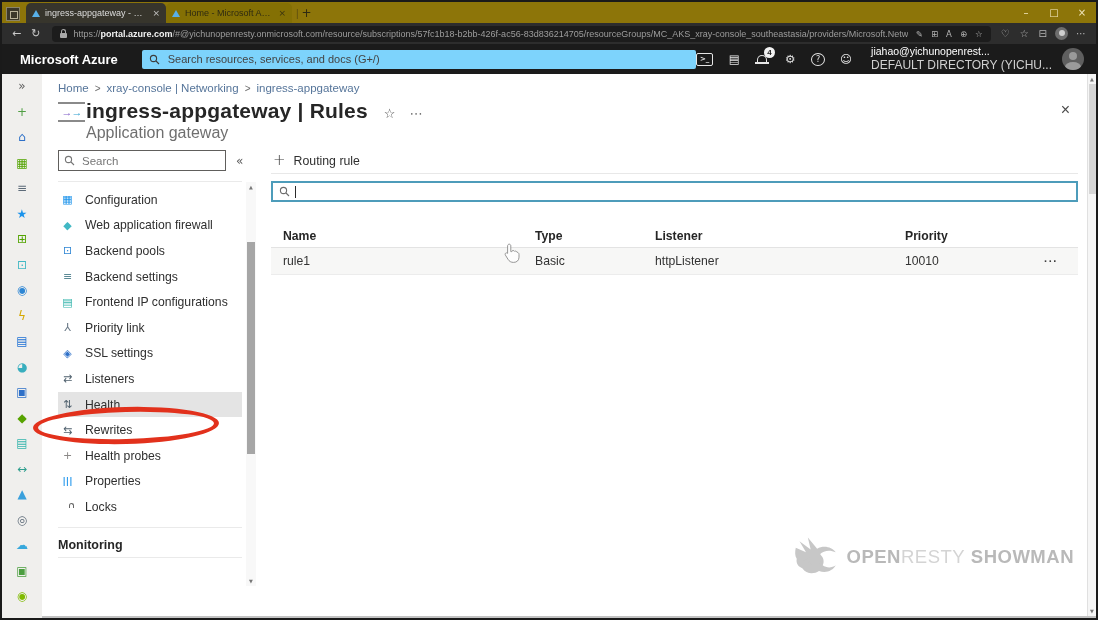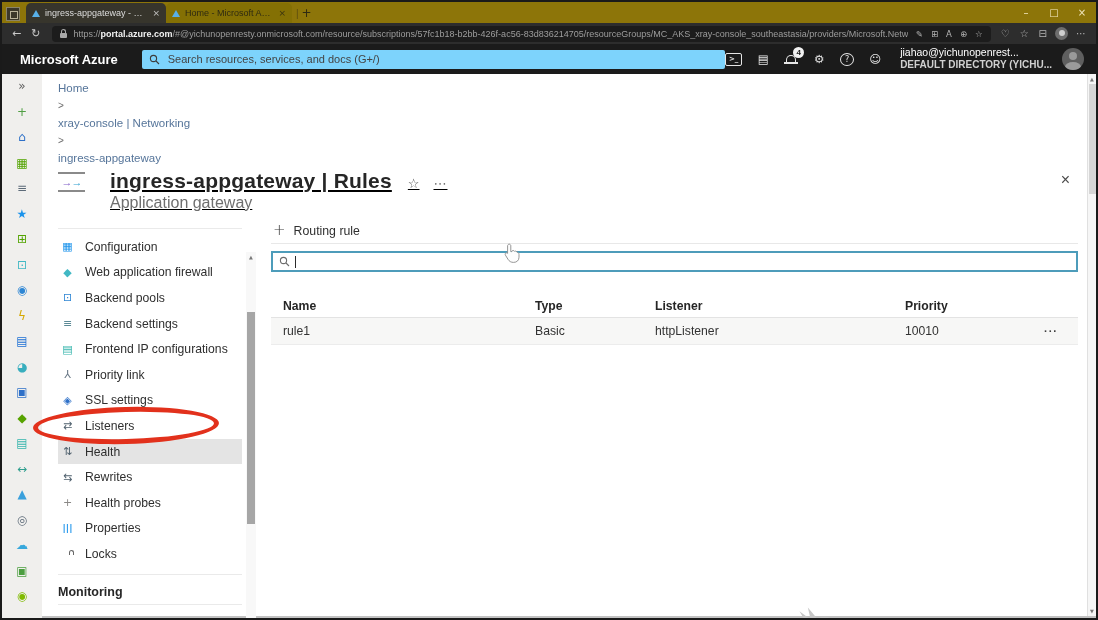--- a/index.html
+++ b/index.html
@@ -59,41 +59,41 @@
   .az-icons{display:flex;align-items:center;gap:14px;margin-left:auto;margin-right:4px;}
   .az-ico{position:relative;color:#e6e6e6;font-size:11.5px;display:flex;align-items:center;justify-content:center;min-width:14px;height:16px;}
   .az-ico.boxed{border:1.2px solid #e6e6e6;border-radius:2px;font-size:7px;font-weight:bold;width:17px;height:13px;font-family:"DejaVu Sans Mono",monospace;}
   .az-ico.circled{border:1.2px solid #e6e6e6;border-radius:50%;width:13px;height:13px;font-size:8px;}
   .badge{position:absolute;top:-4px;right:-6px;width:11px;height:11px;border-radius:50%;background:#f2f2f2;
     color:#1b1b1b;font-size:8px;line-height:11px;text-align:center;font-weight:bold;}
   .bell{position:relative;width:10px;height:9px;border:1.3px solid #e6e6e6;border-bottom:none;border-radius:5px 5px 1px 1px;}
   .bell::after{content:"";position:absolute;left:-3px;right:-3px;bottom:0;height:1.3px;background:#e6e6e6;}
   .az-account{text-align:left;margin:0 10px 0 14px;line-height:1.25;}
   .acc1{font-size:10.5px;color:#fff;white-space:nowrap;}
-  .acc2{font-size:10px;color:#d0d0d0;font-weight:bold;white-space:nowrap;}
+  .acc2{font-size:12px;color:#d0d0d0;font-weight:normal;white-space:nowrap;}
   .az-avatar{width:22px;height:22px;border-radius:50%;background:#5f5f5f;position:relative;margin-right:12px;flex:none;overflow:hidden;}
   .az-avatar::before{content:"";position:absolute;left:7px;top:4px;width:8px;height:8px;border-radius:50%;background:#9a9a9a;}
   .az-avatar::after{content:"";position:absolute;left:3px;top:14px;width:16px;height:10px;border-radius:50% 50% 0 0;background:#9a9a9a;}
 
   
   .body{position:relative;height:544px;display:flex;background:#fff;box-shadow:inset 0 -2px 0 #c2c2c2;}
   .rail{width:40px;background:#f0efed;display:flex;flex-direction:column;align-items:center;padding-top:4px;gap:9.5px;flex:none;}
   .rail-icon{font-size:12px;line-height:16px;height:16px;width:16px;text-align:center;}
 
   .content{flex:1;position:relative;}
-  .breadcrumb{padding:8px 8px 0 16px;font-size:11.5px;color:#56759a;display:flex;gap:6px;align-items:flex-start;flex-direction:column;}
+  .breadcrumb{padding:8px 14px 0 16px;font-size:11.5px;color:#56759a;display:flex;gap:6px;align-items:flex-end;}
   .crumb{white-space:nowrap;}
   .crumb-sep{color:#6d6d6d;font-size:10px;}
 
   .title-row{display:flex;margin:5px 0 0 16px;position:relative;}
   .gw-icon{width:27px;height:20px;border-top:2px solid #8a8a8a;border-bottom:2px solid #8a8a8a;
     display:flex;align-items:center;justify-content:center;margin-top:3px;letter-spacing:-1px;}
   .gw-icon .a1{color:#7d5bc6;font-weight:bold;font-size:11px;}
   .gw-icon .a2{color:#2f9fd0;font-weight:bold;font-size:11px;}
-  .title-col{margin-left:25px;text-decoration:underline;}
+  .title-col{margin-left:1px;}
   .title-line{display:flex;align-items:center;}
   .title-line h1{margin:0;font-size:21px;font-weight:600;color:#262626;letter-spacing:.2px;}
   .star{font-size:13px;color:#555;margin:4px 0 0 16px;}
   .tmore{font-size:13px;color:#777;margin:4px 0 0 14px;letter-spacing:1px;}
   .subtitle{font-size:16px;color:#6f6f6f;margin-top:1px;}
   .page-close{position:absolute;right:26px;top:2px;font-size:16px;color:#4a4a4a;}
 
   .panel{display:flex;margin-top:6px;height:calc(100% - 104px);}
 
   
@@ -283,20 +283,30 @@
             <span class="tmore glyph">⋯</span>
           </div>
           <div class="subtitle">Application gateway</div>
         </div>
         <span class="page-close">×</span>
       </div>
 
       <div class="panel">
 
         <div class="sidebar">
+          <div class="side-search-row">
+            <div class="side-search">
+              <svg width="11" height="11" viewBox="0 0 11 11">
+                  <circle cx="4.5" cy="4.5" r="3.1" fill="none" stroke="#767676" stroke-width="1.1"></circle>
+                  <line x1="7" y1="7" x2="10" y2="10" stroke="#767676" stroke-width="1.1"></line>
+                </svg>
+              <input placeholder="Search" style="">
+            </div>
+            <span class="collapse glyph">«</span>
+          </div>
           <div class="side-nav">
               <div class="section">
                 <div class="hdr-rule"></div>
                 <div class="side-item">
                   <span class="si glyph" style="color: rgb(27, 147, 235);">▦</span>
                   <span>Configuration</span>
                 </div>
                 <div class="side-item">
                   <span class="si glyph" style="color: rgb(65, 184, 196);">◆</span>
                   <span>Web application firewall</span>

